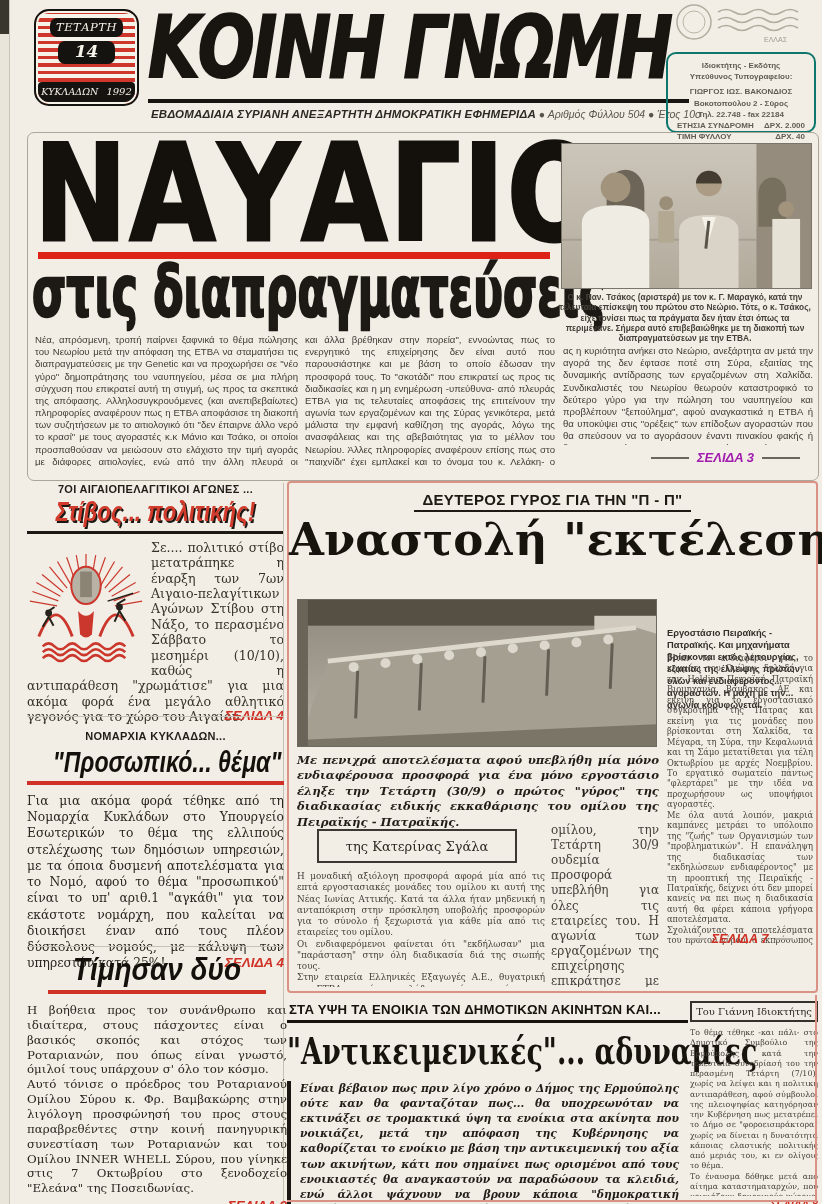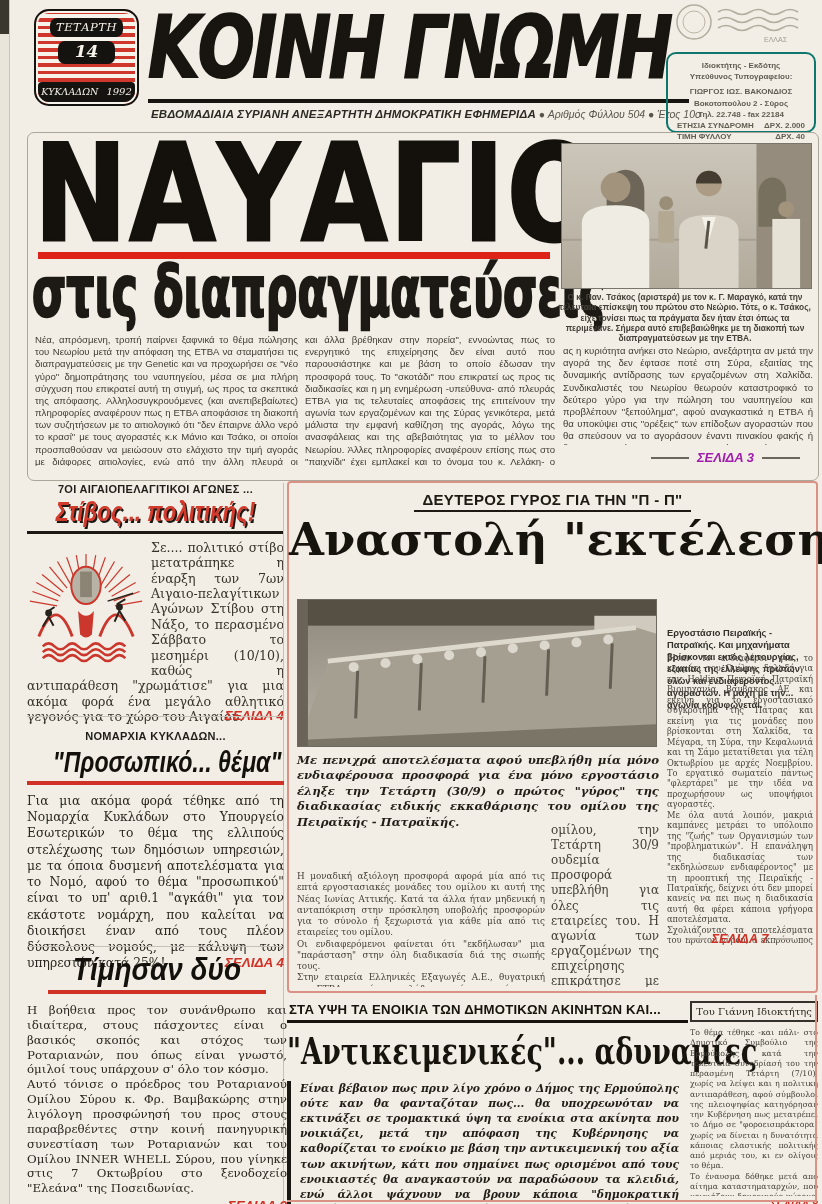--- a/index.html
+++ b/index.html
@@ -334,20 +334,23 @@
 Με όλα αυτά λοιπόν, μακριά καμπάνες μετράει το υπόλοιπο της "ζωής" των Οργανισμών των "προβληματικών". Η επανάληψη της διαδικασίας των "εκδηλώσεων ενδιαφέροντος" με τη προοπτική της Πειραϊκής - Πατραϊκής, δείχνει ότι δεν μπορεί κανείς να πει πως η διαδικασία αυτή θα φέρει κάποια γρήγορα αποτελέσματα.
 Σχολιάζοντας τα αποτελέσματα του πρώτου γύρου, ο εκπρόσωπος των εργαζομένων στο εργοστάσιο της Π-Π στη Σύρο κ. Γιάννης Δαρζέντας δεν έκρυψε την ανησυχία του: "Περιμέναμε κάτι καλύτερο γιατί γνωρίζαμε ότι στα κεντρικά γραφεία της εταιρείας είχαν "παρκάρει" αρκετοί ενδιαφερόμενοι που έχουν σχέση με την κλωστοϋφαντουργία και ζητούσαν πληροφορίες για την κατάσταση και τη παραγωγικότητα των εργοστασίων της επιχείρησης".
 Όπως είπε ο κ. Δαρζέντας μέσα στον Οκτώβριο αναμένεται να γίνουν οι απολύσεις των 2000 περίπου εργαζομένων που έχουν παραμείνει στην επιχείρηση.</div>
     <div class="side-page">
       <div class="pageref-line" style="width:18px;background:#b7b1a5;"></div>
       <span class="pageref-text red-txt">ΣΕΛΙΔΑ 7</span>
       <div class="pageref-line" style="width:18px;background:#b7b1a5;"></div>
     </div>
 
     <div class="photo2-caption">Με πενιχρά αποτελέσματα αφού υπεβλήθη μία μόνο ενδιαφέρουσα προσφορά για ένα μόνο εργοστάσιο έληξε την Τετάρτη (30/9) ο πρώτος "γύρος" της διαδικασίας ειδικής εκκαθάρισης του ομίλου της Πειραϊκής - Πατραϊκής.</div>
+    <div class="byline-box">
+      <span>της Κατερίνας Σγάλα</span>
+    </div>
     <div class="mid-colA">Η μοναδική αξιόλογη προσφορά αφορά μία από τις επτά εργοστασιακές μονάδες του ομίλου κι αυτή της Νέας Ιωνίας Αττικής. Κατά τα άλλα ήταν μηδενική η ανταπόκριση στην πρόσκληση υποβολής προσφορών για το σύνολο ή ξεχωριστά για κάθε μία από τις εταιρείες του ομίλου.
 Οι ενδιαφερόμενοι φαίνεται ότι "εκδήλωσαν" μια "παράσταση" στην όλη διαδικασία διά της σιωπής τους.
 Στην εταιρεία Ελληνικές Εξαγωγές Α.Ε., θυγατρική της ΕΤΒΑ, που έχει αναλάβει να φέρει εις πέρας την ειδική εκκαθάριση του</div>
     <div class="mid-colB">ομίλου, την Τετάρτη 30/9 ουδεμία προσφορά υπεβλήθη για όλες τις εταιρείες του. Η αγωνία των εργαζομένων της επιχείρησης επικράτησε με συνέπεια.
 Η μόνη προσφορά που υπεβλήθη προέρχεται από την εταιρεία Σακαλλής ΑΕ, η οποία προσέφερε το ποσό του 1,2 δις δραχμών, περίπου 740 εκ. δραχμές αναφέρεται σε δέσμευση να ανοίξει αμέσως το εργοστάσιο και, όπως δήλωσε, προτίθεται να προσλάβει πρωτίστως όσους θα προέρχονται από τους εργαζόμενους που έχουν ήδη απολυθεί.</div>
   </div>
 
   <div class="sec-rents">
     <div class="rents-kicker">ΣΤΑ ΥΨΗ ΤΑ ΕΝΟΙΚΙΑ ΤΩΝ ΔΗΜΟΤΙΚΩΝ ΑΚΙΝΗΤΩΝ ΚΑΙ...</div>
     <div class="h-rents">"Αντικειμενικές"... αδυναμίες</div>

